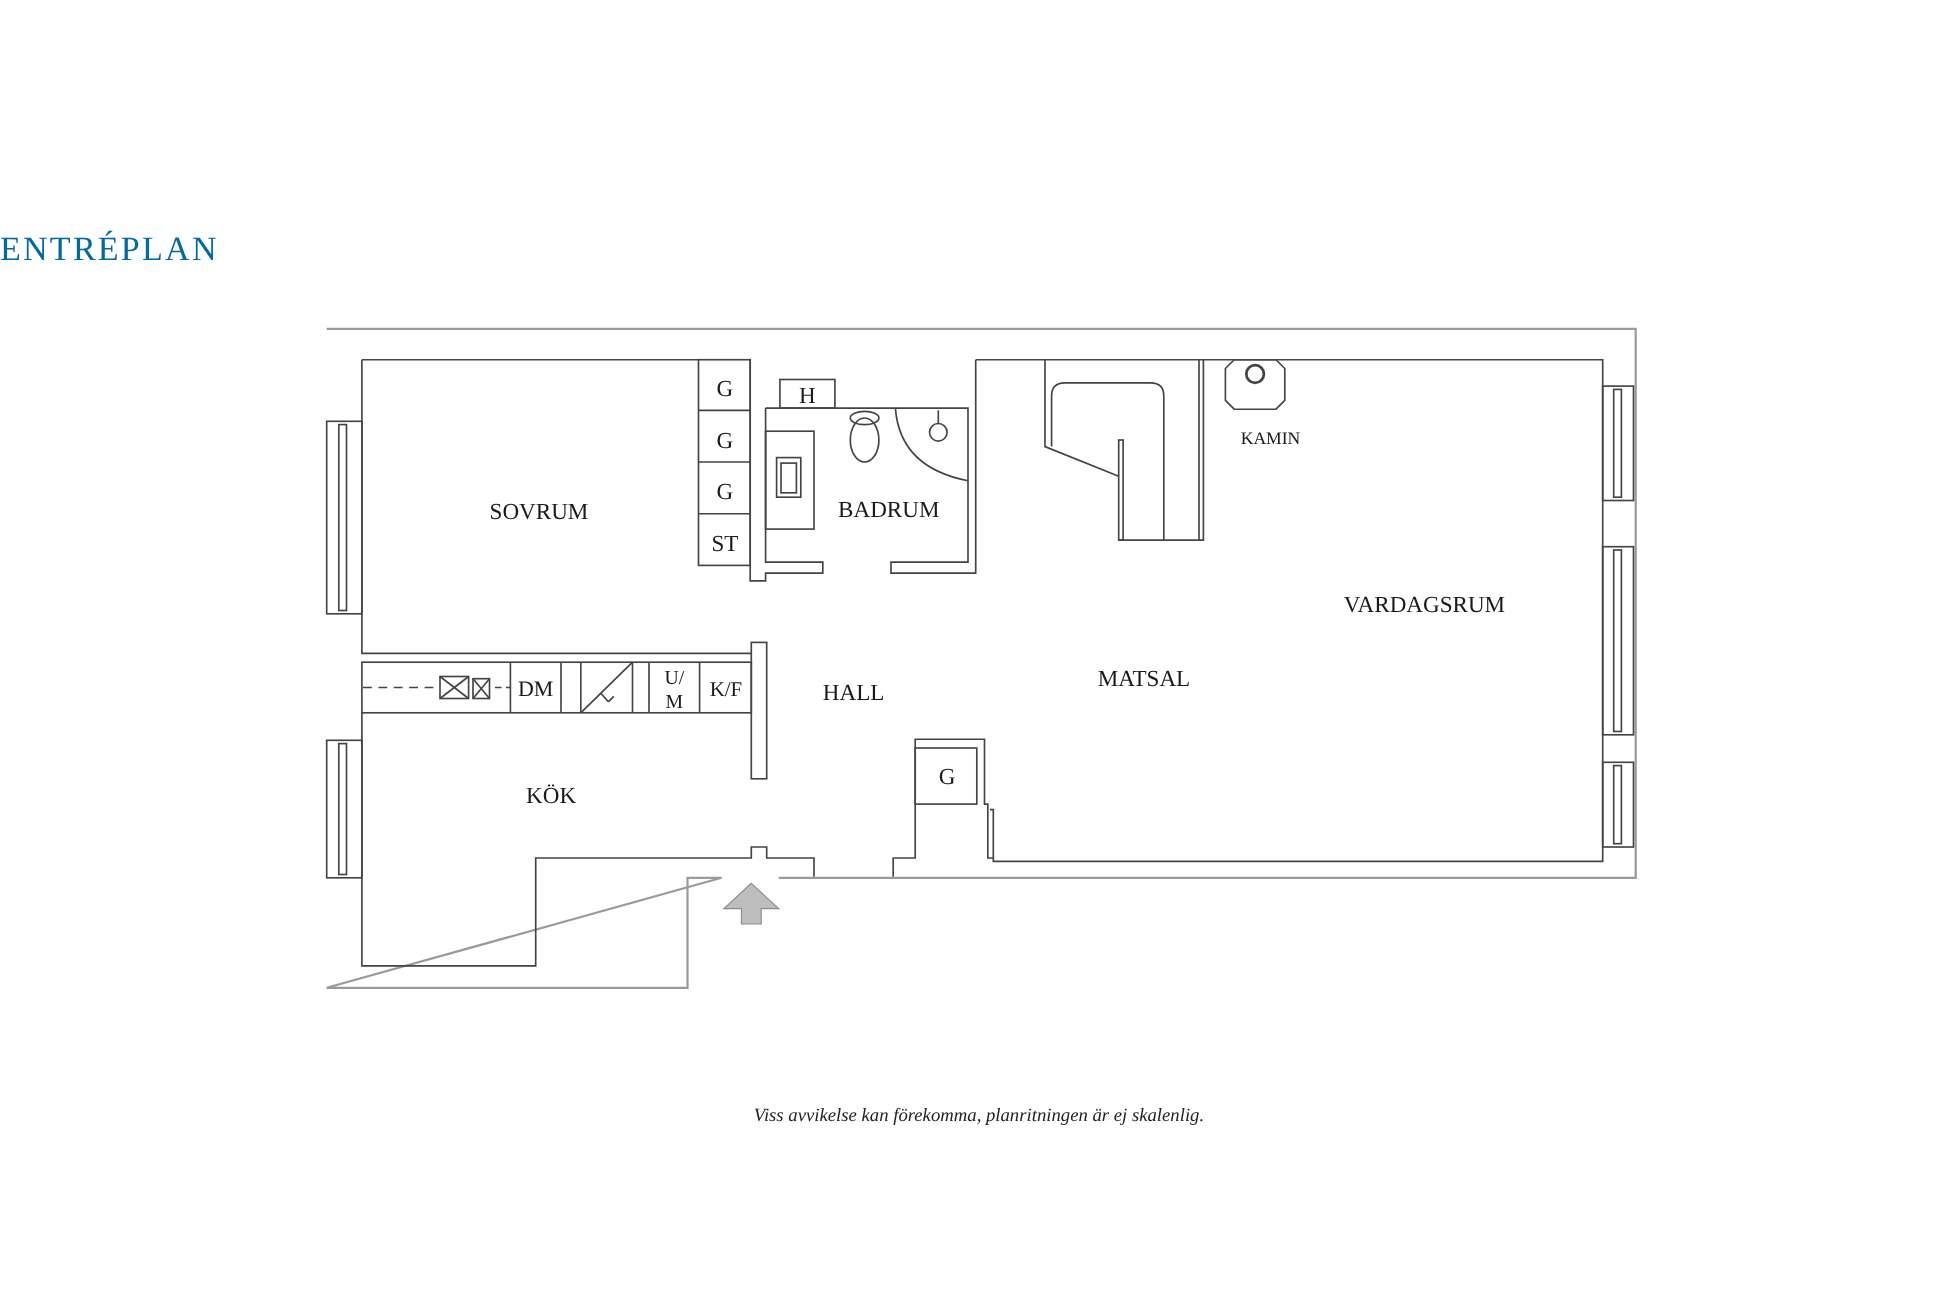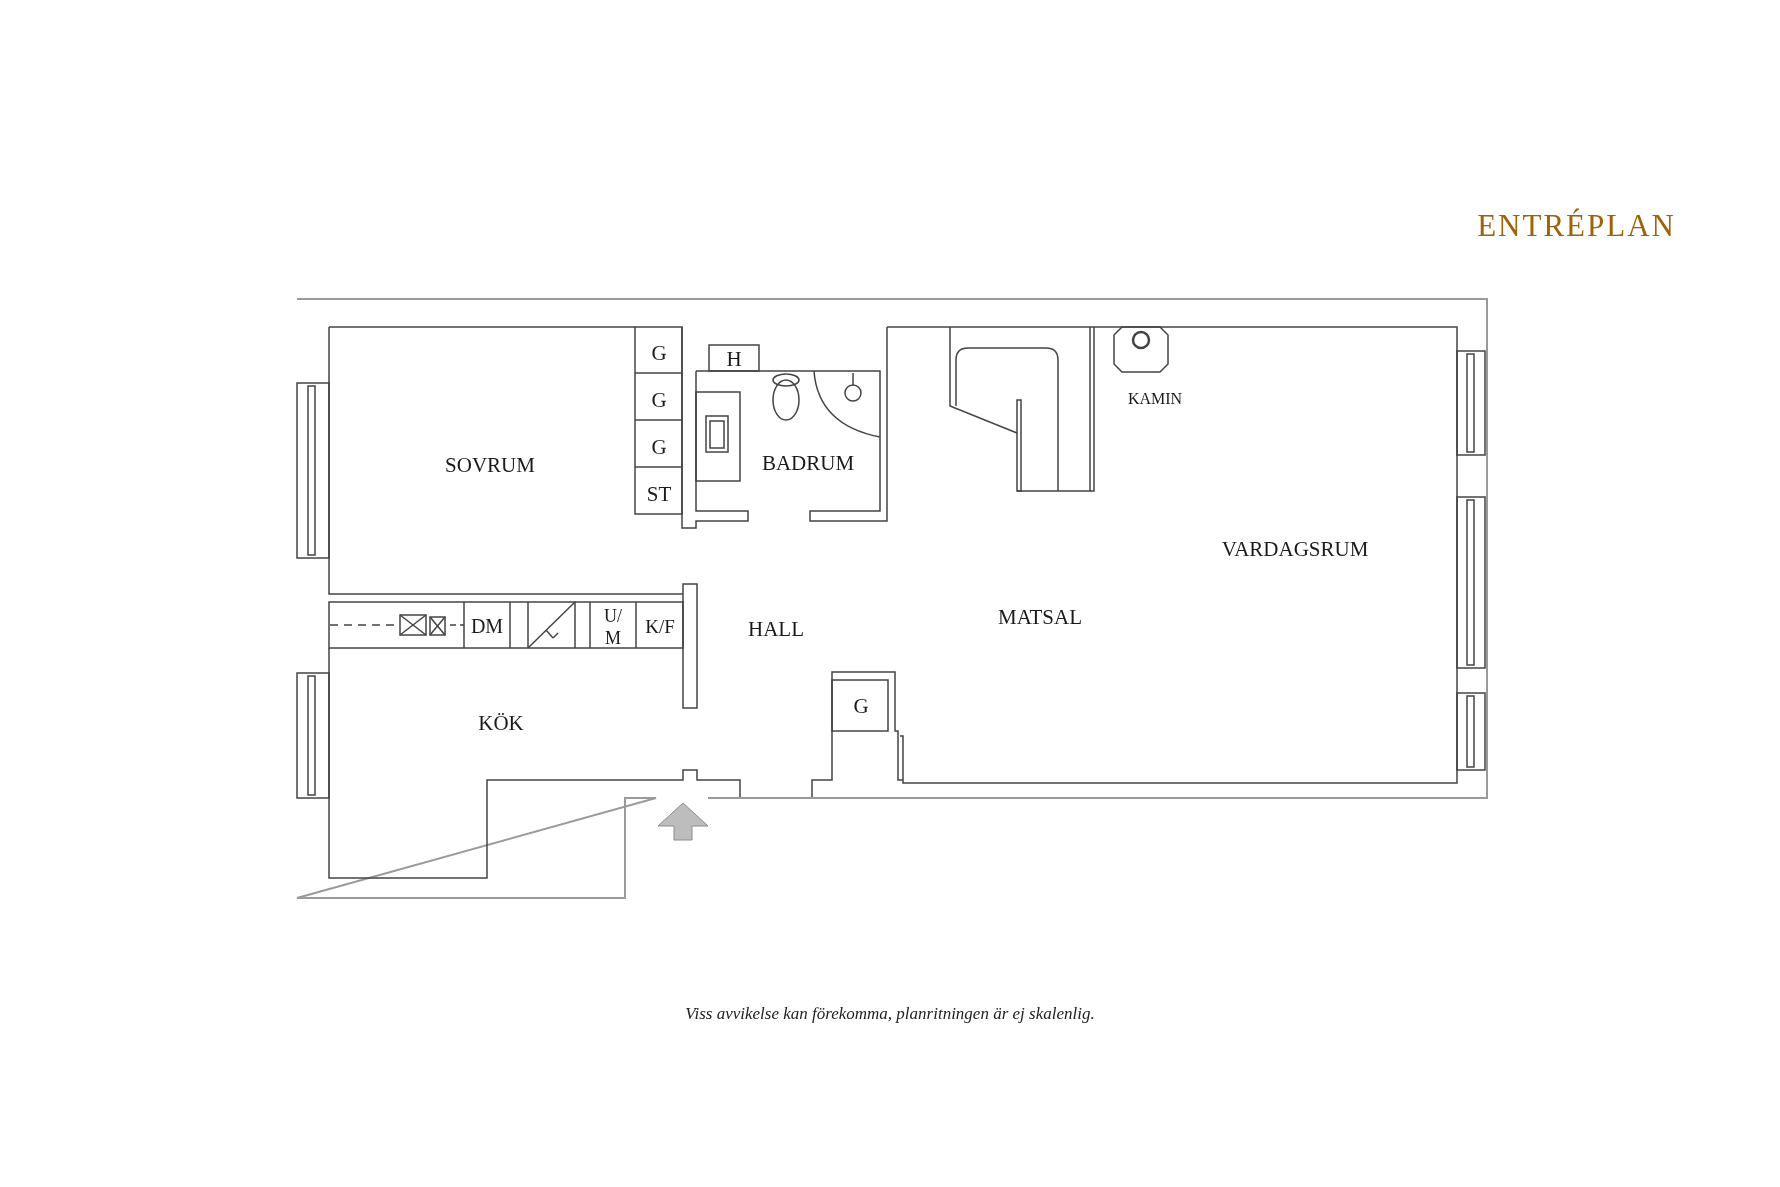--- a/index.html
+++ b/index.html
@@ -1,17 +1,17 @@
 <!DOCTYPE html>
 <html><head>
 <meta charset="utf-8">
 <style>
   html, body { margin: 0; padding: 0; background: #ffffff; }
   body { width: 1780px; height: 1187px; position: relative; overflow: hidden; font-family: "DejaVu Serif", "Liberation Serif", serif; }
-  .title { position: absolute; left: 0; width: 1676px; top: 208px; text-align: right; font-size: 31px; letter-spacing: 2px; color: #a16207; font-family: "Liberation Serif", serif; }
+  .title { position: absolute; left: 0; width: 1676px; top: 208px; text-align: left; font-size: 31px; letter-spacing: 2px; color: #0369a1; font-family: "Liberation Serif", serif; }
   .footer { position: absolute; left: 0; width: 1780px; top: 1004px; text-align: center; font-size: 17px; font-style: italic; color: #222; font-family: "Liberation Serif", serif; }
   svg { position: absolute; left: 0; top: 0; }
   .lbl { font-family: "Liberation Serif", serif; fill: #1a1a1a; }
 </style>
 </head>
 <body>
 
 <div class="title">ENTRÉPLAN</div>
 
 <svg width="1780" height="1187" viewBox="0 0 1780 1187">

